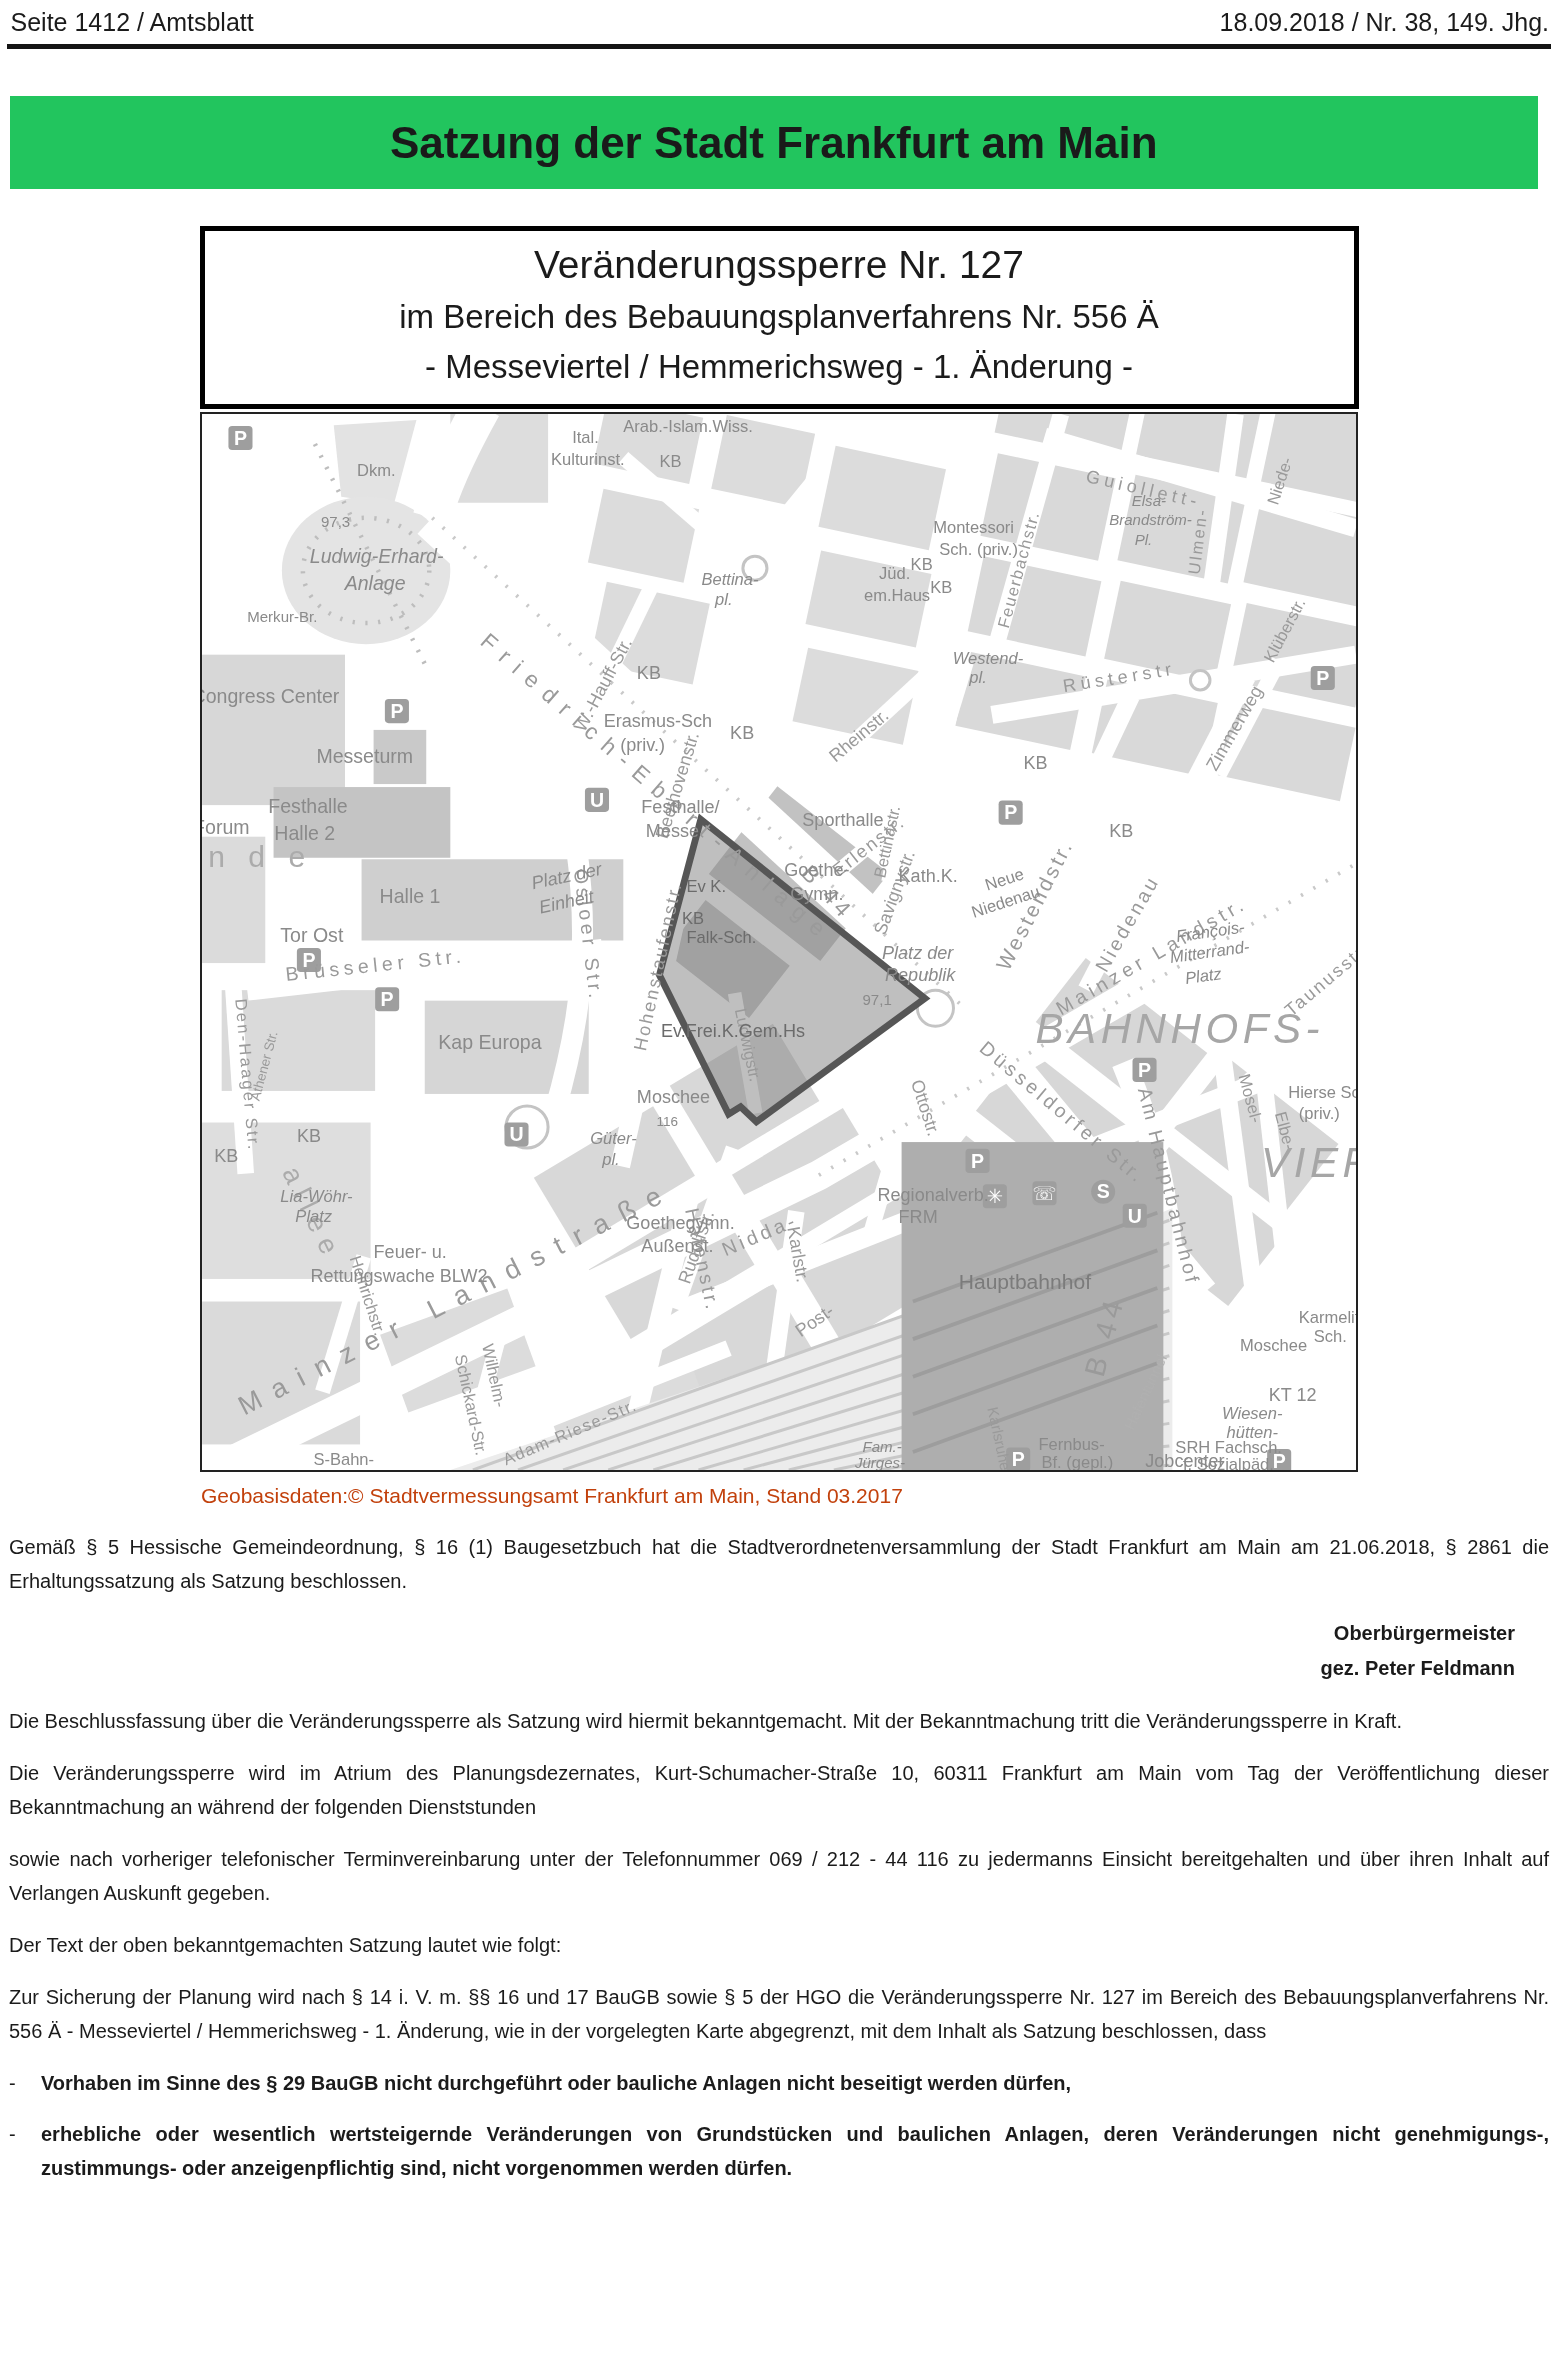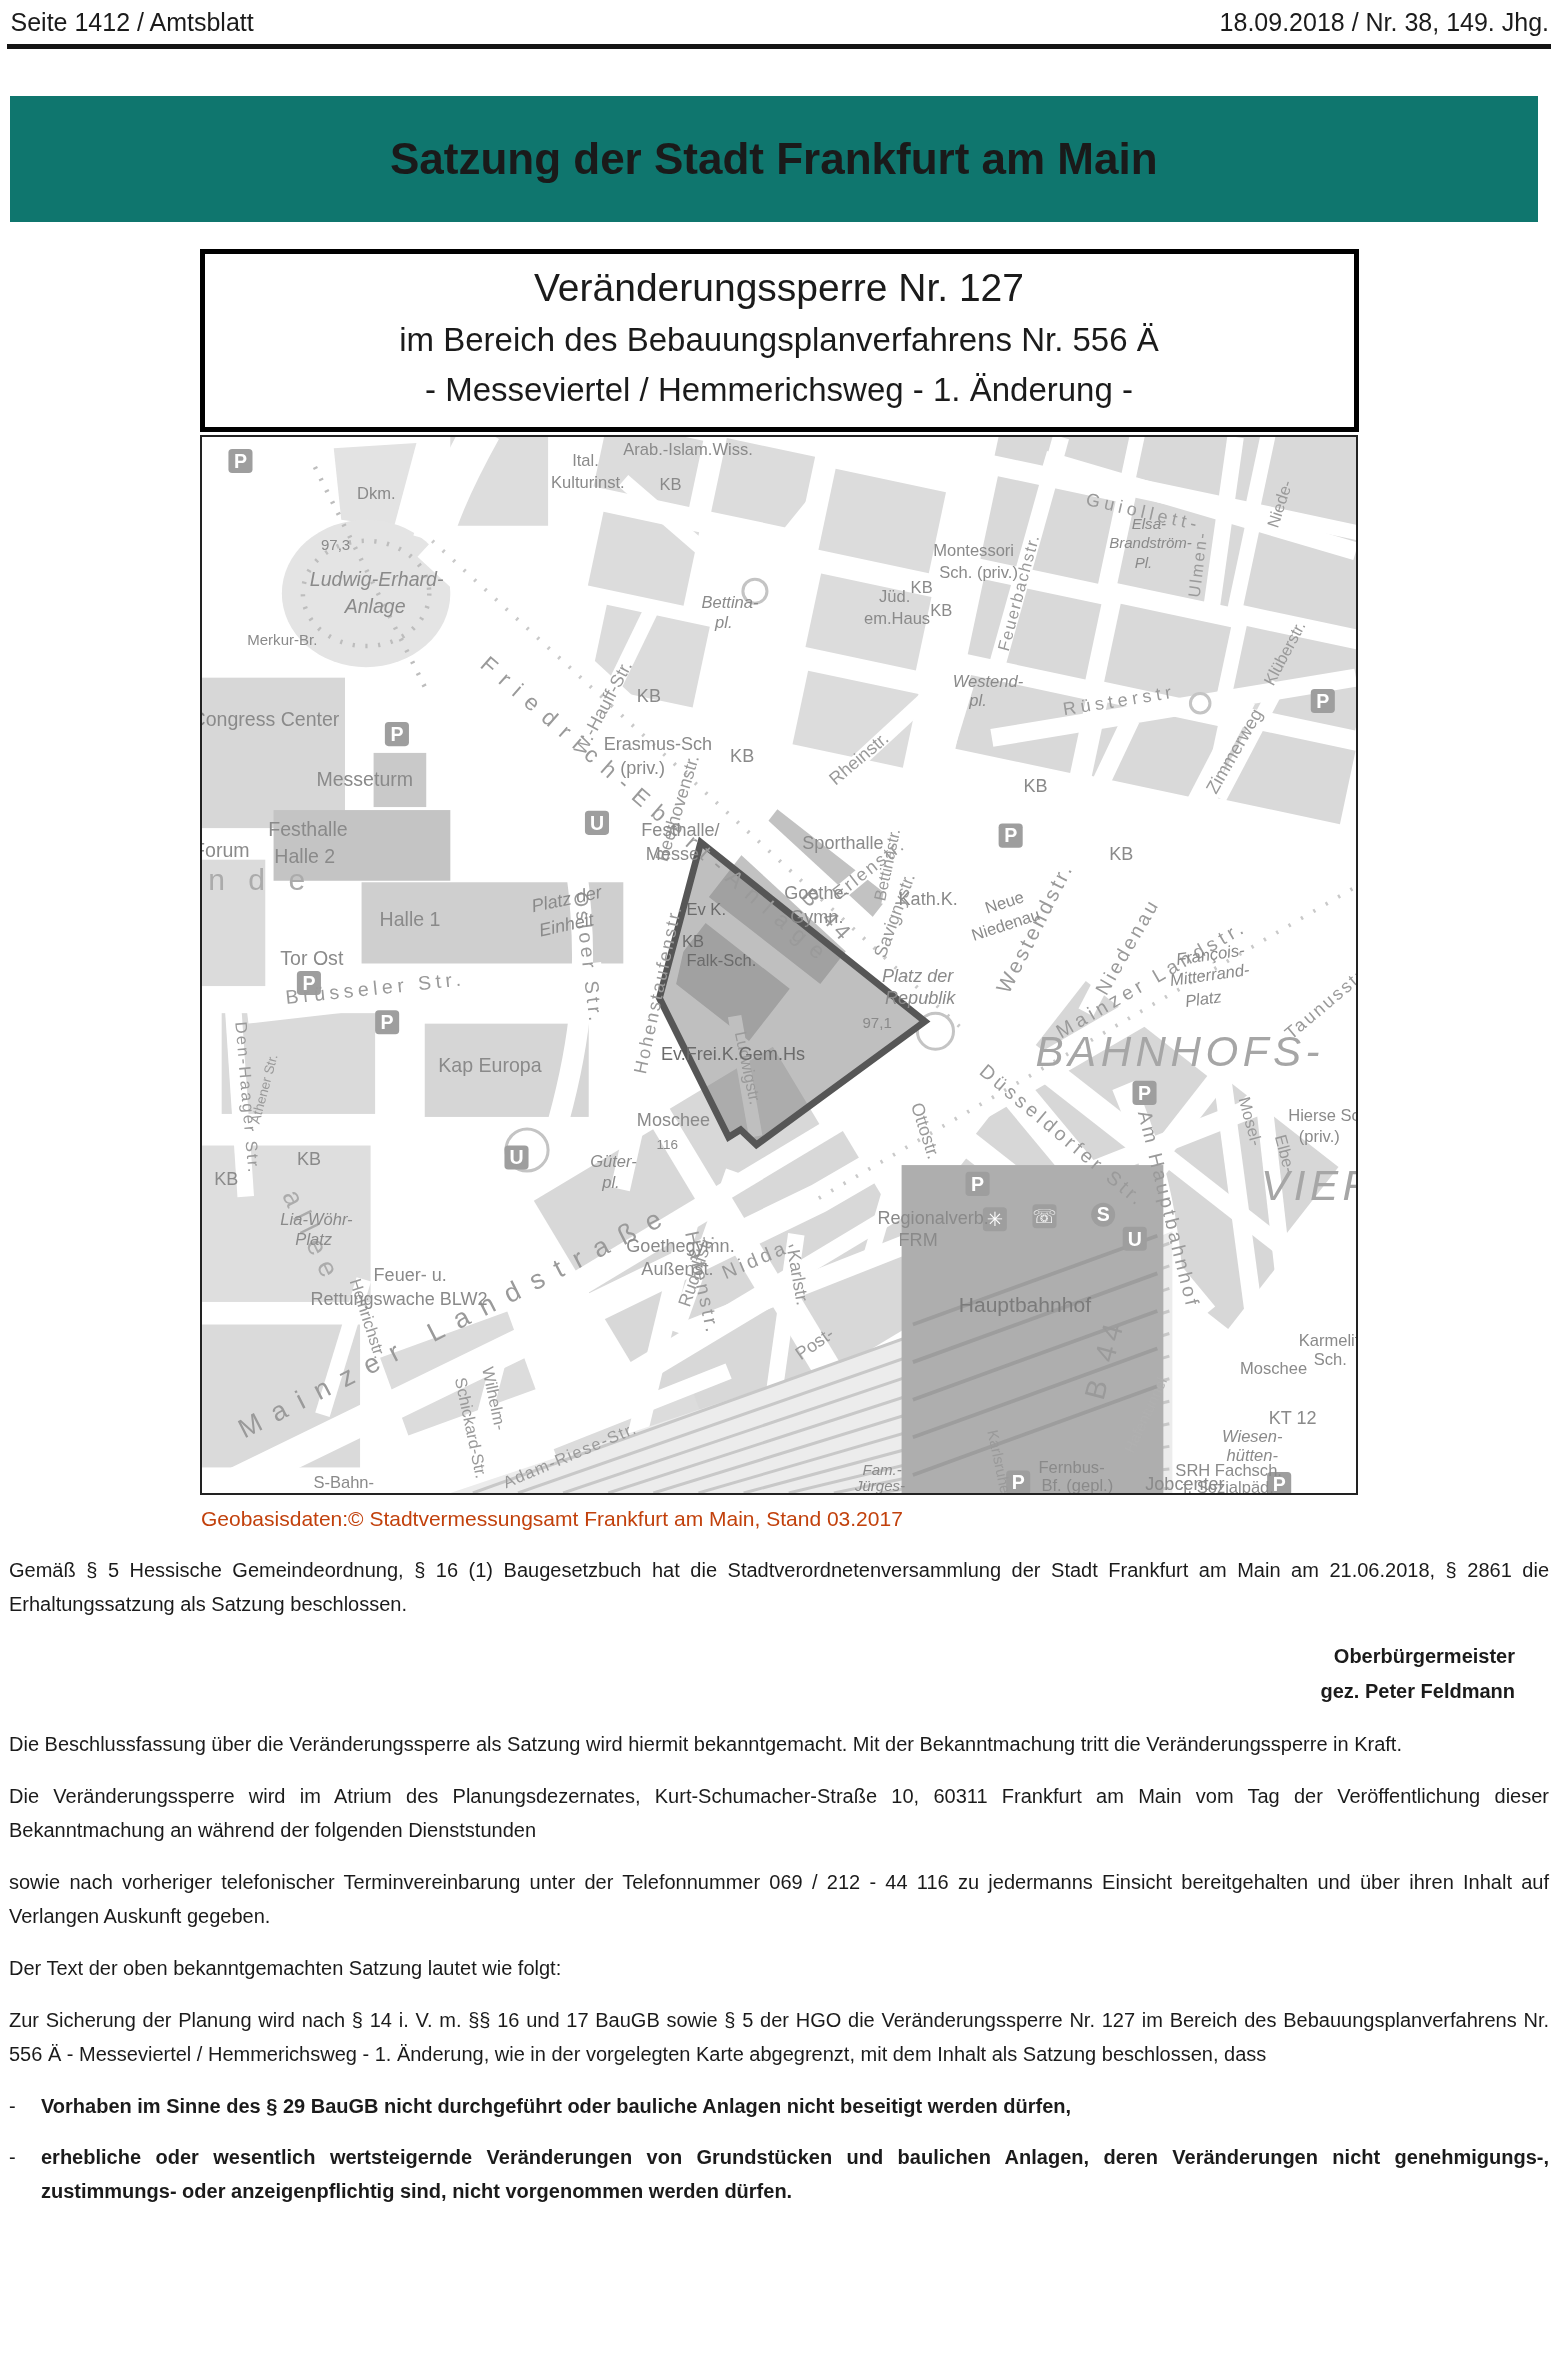--- a/index.html
+++ b/index.html
@@ -4,25 +4,25 @@
 <style>
   html,body{margin:0;padding:0;background:#ffffff;}
   body{width:1558px;height:2377px;font-family:"Liberation Sans","DejaVu Sans",sans-serif;color:#1b1b1b;}
   .page{position:relative;width:1558px;height:2377px;overflow:hidden;background:#fff;}
 
   
   .hdr{display:flex;justify-content:space-between;align-items:flex-start;padding:7.5px 9px 0 10.5px;font-size:25px;}
   .hdr-rule{margin:7.5px 6.8px 0 6.8px;border-top:5.3px solid #141414;}
 
   
-  .banner{margin:47px 20.3px 0 9.8px;height:126px;background:#0f766e;display:flex;align-items:center;justify-content:center;}
+  .banner{margin:47px 20.3px 0 9.8px;height:93px;background:#22c55e;display:flex;align-items:center;justify-content:center;}
   .banner h1{margin:0;font-size:44px;font-weight:bold;color:#1a1a1a;}
 
   
-  figure{margin:27px auto 0 auto;width:1159px;}
+  figure{margin:37px auto 0 auto;width:1159px;}
   .notice-box{border:5.3px solid #000;padding:12px 7.5px 18px 7.5px;text-align:center;}
   .nb1{font-size:39px;margin:0 0 10.5px 0;}
   .nb2{font-size:33px;margin:0 0 12px 0;}
   .nb3{font-size:33px;margin:0;}
   .map-wrap{margin-top:3px;width:1154px;height:1056px;border:2.3px solid #222;overflow:hidden;background:#fff;}
   .map-wrap svg{display:block;width:1154px;height:1056px;}
   figcaption{margin:12px 0 0 1.5px;font-size:21px;text-align:left;color:#c2410c;}
 
   
   main{margin:22.6px 9px 0 9px;font-size:20px;line-height:34px;}

